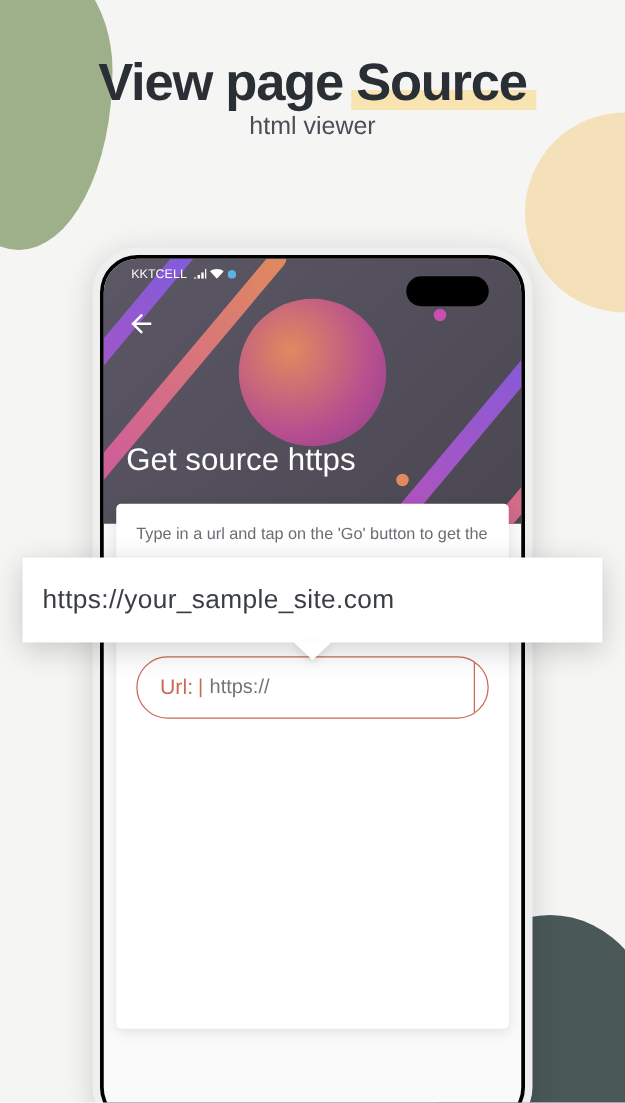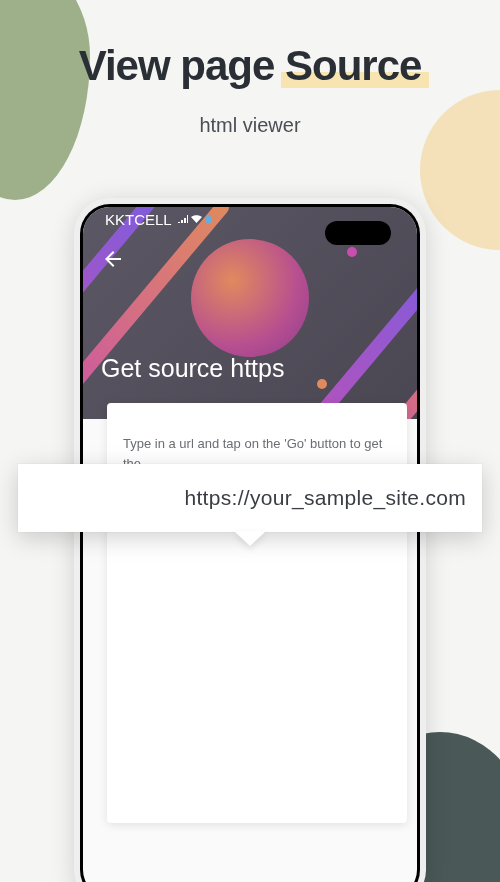--- a/index.html
+++ b/index.html
@@ -62,21 +62,20 @@
       left: -4px;
       right: -8px;
       height: 16px;
       background: #f7e4b0;
       z-index: -1;
     }
     .subtitle {
       position: relative;
       z-index: 2;
       text-align: center;
-      margin-top: 24px;
       font-size: 20px;
       color: #4a4e55;
       font-weight: 400;
     }
     .phone {
       position: absolute;
       top: 198px;
       left: 50%;
       transform: translateX(-50%);
       width: 352px;
@@ -101,21 +100,21 @@
       border-radius: 27px;
       overflow: hidden;
       position: relative;
     }
     .statusbar {
       height: 24px;
       display: flex;
       align-items: center;
       padding: 0 22px;
       color: #fff;
-      font-size: 15px;
+      font-size: 10px;
       font-weight: 500;
       gap: 6px;
       position: relative;
       z-index: 3;
     }
     .status-icons {
       display: flex;
       gap: 3px;
       align-items: center;
     }
@@ -179,26 +178,26 @@
       bottom: 36px;
       left: 18px;
       color: #fff;
       font-size: 25px;
       font-weight: 400;
       z-index: 4;
     }
     .card {
       position: absolute;
       top: 196px;
-      left: 24px;
+      left: 10px;
       right: 10px;
       background: #fff;
       border-radius: 4px;
       box-shadow: 0 2px 10px rgba(0,0,0,0.1);
-      padding: 31px 16px;
+      padding: 14px 16px;
       z-index: 2;
       min-height: 420px;
     }
     .hint {
       color: #6a6e73;
       font-size: 13px;
       line-height: 1.5;
     }
     .url-row {
       display: flex;
@@ -237,27 +236,27 @@
       padding: 0 20px;
       display: flex;
       align-items: center;
       font-size: 13px;
       font-weight: 700;
       color: #4a4e55;
       letter-spacing: 1px;
     }
     .tooltip {
       position: absolute;
-      top: 464px;
+      top: 446px;
       left: 18px;
       right: 18px;
       background: #fff;
       box-shadow: 0 6px 24px rgba(0,0,0,0.18), 0 0 0 1px rgba(0,0,0,0.02);
       padding: 22px 16px;
-      text-align: right;
+      text-align: left;
       font-size: 21px;
       color: #3a3e44;
       letter-spacing: 0.3px;
       z-index: 5;
     }
     .tooltip::after {
       content: '';
       position: absolute;
       bottom: -14px;
       left: 50%;
@@ -314,20 +313,26 @@
               <path fill="#fff" d="M20 11H7.8l5.6-5.6L12 4l-8 8 8 8 1.4-1.4L7.8 13H20z"></path>
             </svg>
         </div>
 
         <div class="hero-title">Get source https</div>
       </div>
 
       <div class="card">
         <div class="hint">Type in a url and tap on the 'Go' button to get the</div>
 
+        <div class="url-row">
+          <span class="url-label">Url:</span>
+          <span class="url-cursor">|</span>
+          <input class="url-input" placeholder="https://" style="">
+          <div class="go-btn">GO</div>
+        </div>
       </div>
 
     </div>
   </div>
 </div>
 
 <div class="tooltip">
   <span>https://your_sample_site.com</span>
 </div>
 

